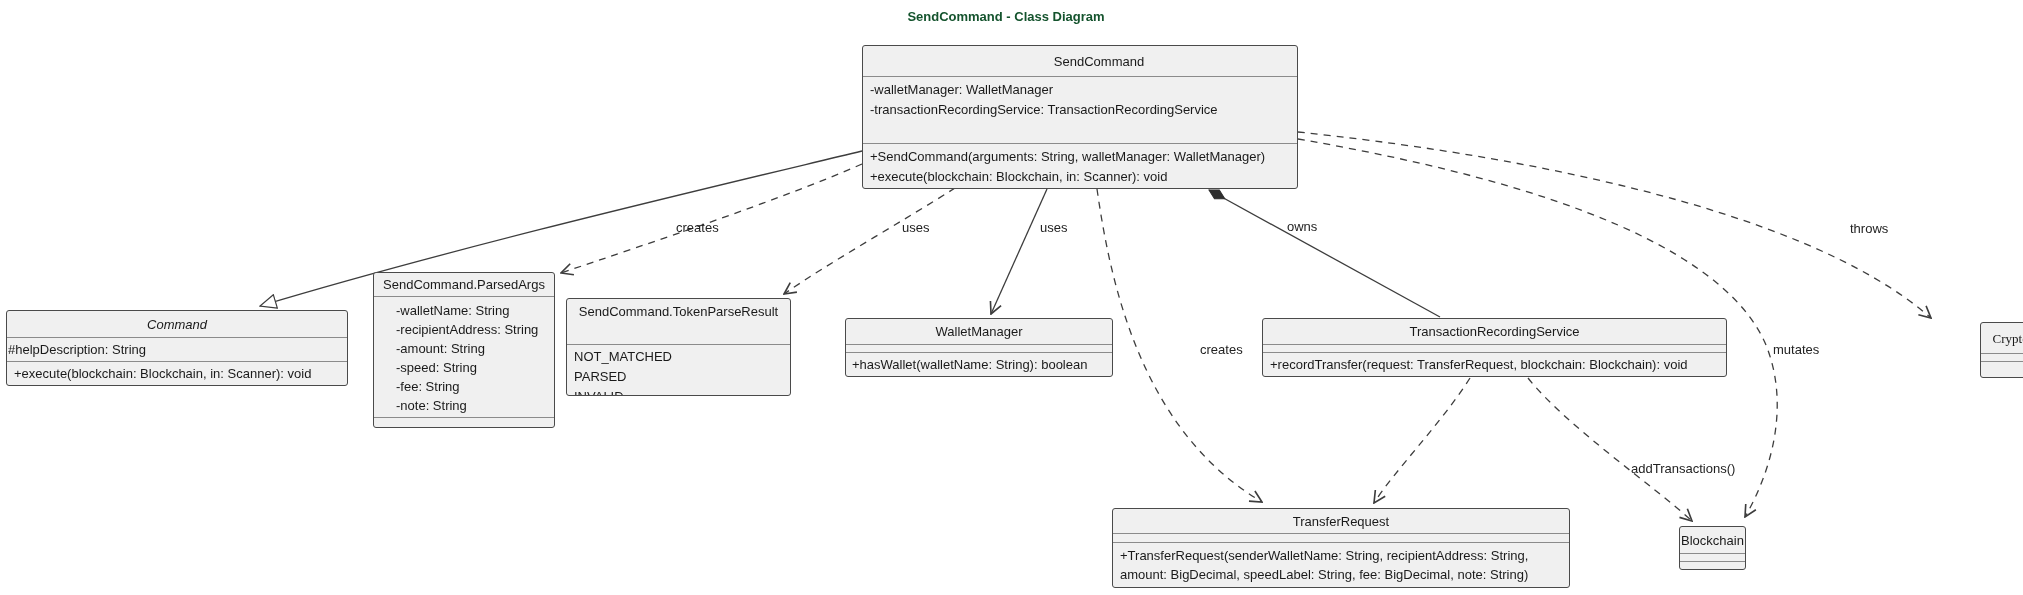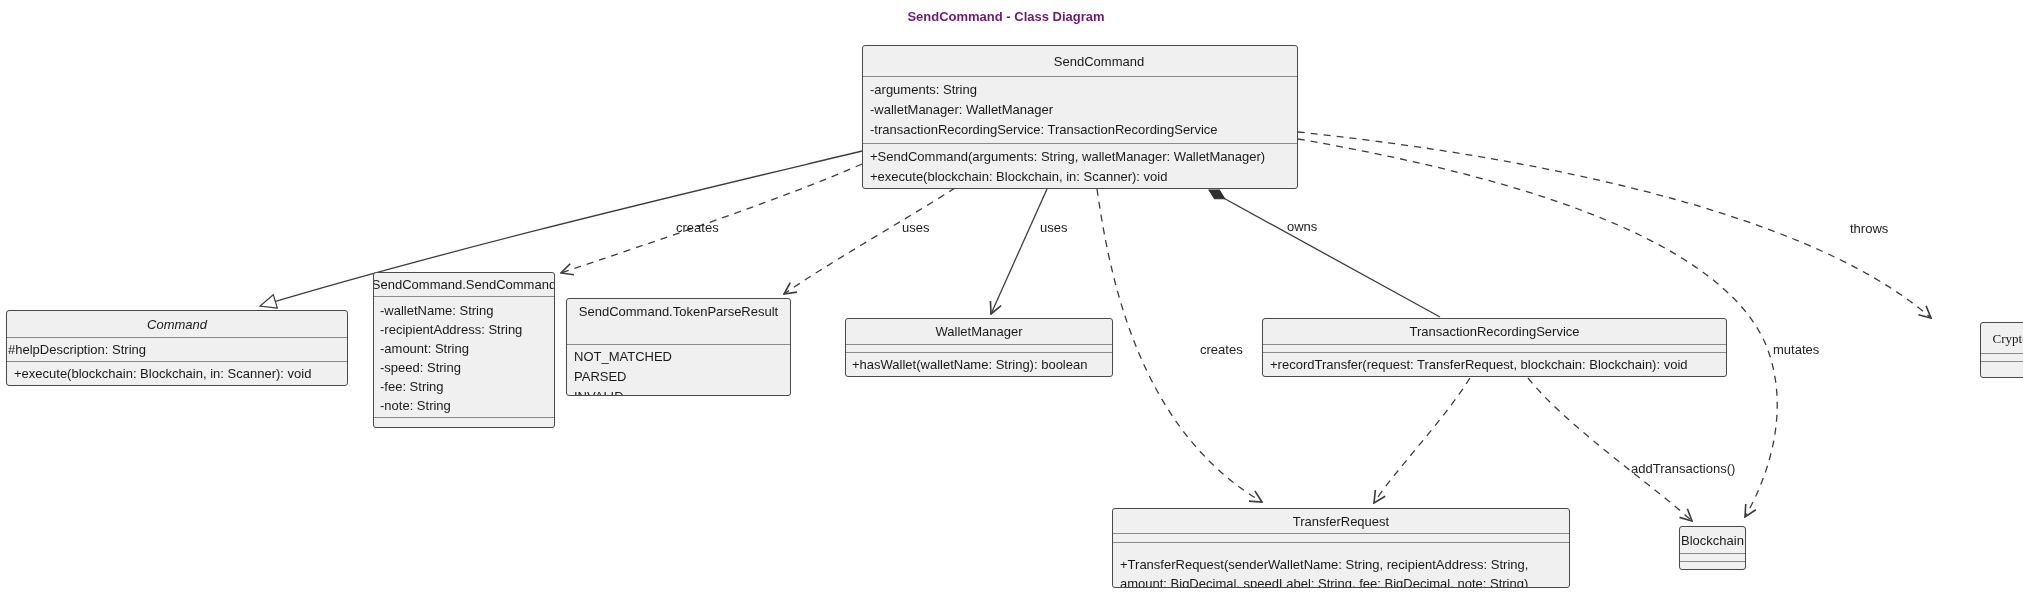--- a/index.html
+++ b/index.html
@@ -2,21 +2,21 @@
 <html><head>
 <meta charset="utf-8">
 <style>
   html,body{margin:0;padding:0;background:#ffffff;}
   #canvas{
     position:relative;width:2023px;height:595px;background:#ffffff;overflow:hidden;
     font-family:"Liberation Sans","DejaVu Sans",sans-serif;color:#1a1a1a;
   }
   #edges{position:absolute;left:0;top:0;width:2023px;height:595px;}
   .diagram-title{
-    position:absolute;font-size:13px;font-weight:bold;text-align:center;color:#701a75;
+    position:absolute;font-size:13px;font-weight:bold;text-align:center;color:#14532d;
   }
   .uml-box{
     position:absolute;box-sizing:border-box;background:#f0f0f0;
     border:1px solid #4a4a4a;border-radius:3px;display:flex;flex-direction:column;
     font-size:13px;line-height:19px;overflow:hidden;
   }
   .uml-title{
     box-sizing:border-box;text-align:center;white-space:nowrap;overflow:hidden;
     display:flex;align-items:center;justify-content:center;flex:0 0 auto;
   }
@@ -54,43 +54,42 @@
       <path stroke-dasharray="7 6" d="M1298,132 C1490,152 1800,203 1931,318" marker-end="url(#mOpen)"></path>
       <path stroke-dasharray="7 6" d="M1298,139 C1490,172 1718,232 1766,345 C1790,405 1772,470 1745,517" marker-end="url(#mOpen)"></path>
     </g>
   </svg>
 
   <div class="diagram-title" style="left:781px;top:9px;width:450px;">SendCommand - Class Diagram</div>
 
   <div class="uml-box" style="left:862px;top:45px;width:436px;height:144px;">
     <div class="uml-title" style="height:30px;padding-left:38px;">SendCommand</div>
     <div class="uml-sec" style="height:67px;padding:3px 7px;line-height:20px;">
-      <div class="uml-row">-arguments: String</div>
       <div class="uml-row">-walletManager: WalletManager</div>
       <div class="uml-row">-transactionRecordingService: TransactionRecordingService</div>
     </div>
     <div class="uml-sec" style="height:46px;padding:3px 7px;line-height:20px;">
       <div class="uml-row">+SendCommand(arguments: String, walletManager: WalletManager)</div>
       <div class="uml-row">+execute(blockchain: Blockchain, in: Scanner): void</div>
     </div>
   </div>
 
   <div class="uml-box" style="left:6px;top:310px;width:342px;height:76px;">
     <div class="uml-title abstract" style="height:26px;">Command</div>
     <div class="uml-sec" style="height:24px;padding:2px 1px;">
       <div class="uml-row">#helpDescription: String</div>
     </div>
     <div class="uml-sec" style="height:24px;padding:2px 7px;">
       <div class="uml-row">+execute(blockchain: Blockchain, in: Scanner): void</div>
     </div>
   </div>
 
   <div class="uml-box" style="left:373px;top:272px;width:182px;height:156px;">
-    <div class="uml-title" style="height:23px;">SendCommand.SendCommand</div>
-    <div class="uml-sec" style="height:121px;padding:4px 6px;line-height:19px;">
+    <div class="uml-title" style="height:23px;">SendCommand.ParsedArgs</div>
+    <div class="uml-sec" style="height:121px;padding:4px 22px;line-height:19px;">
       <div class="uml-row">-walletName: String</div>
       <div class="uml-row">-recipientAddress: String</div>
       <div class="uml-row">-amount: String</div>
       <div class="uml-row">-speed: String</div>
       <div class="uml-row">-fee: String</div>
       <div class="uml-row">-note: String</div>
     </div>
     <div class="uml-sec" style="flex:1 1 auto;"></div>
   </div>
 
@@ -123,21 +122,21 @@
   <div class="uml-box" style="left:1980px;top:322px;width:140px;height:56px;font-family:Liberation Serif, serif;">
     <div class="uml-title" style="height:30px;">Crypto1010Exception</div>
     <div class="uml-sec" style="height:8px;"></div>
     <div class="uml-sec" style="flex:1 1 auto;"></div>
   </div>
 
   <div class="uml-box" style="left:1112px;top:508px;width:458px;height:80px;">
     <div class="uml-title" style="height:24px;">TransferRequest</div>
     <div class="uml-sec" style="height:9px;"></div>
     <div class="uml-sec" style="flex:1 1 auto;padding:3px 7px;line-height:19px;">
-      <div class="uml-row" style="white-space:normal;margin-top:9px;">+TransferRequest(senderWalletName: String, recipientAddress: String, amount: BigDecimal, speedLabel: String, fee: BigDecimal, note: String)</div>
+      <div class="uml-row" style="white-space:normal;">+TransferRequest(senderWalletName: String, recipientAddress: String, amount: BigDecimal, speedLabel: String, fee: BigDecimal, note: String)</div>
     </div>
   </div>
 
   <div class="uml-box" style="left:1679px;top:526px;width:67px;height:44px;">
     <div class="uml-title" style="height:26px;">Blockchain</div>
     <div class="uml-sec" style="height:8px;"></div>
     <div class="uml-sec" style="flex:1 1 auto;"></div>
   </div>
 
   <span class="edge-label" style="left:676px;top:220px;">creates</span>

